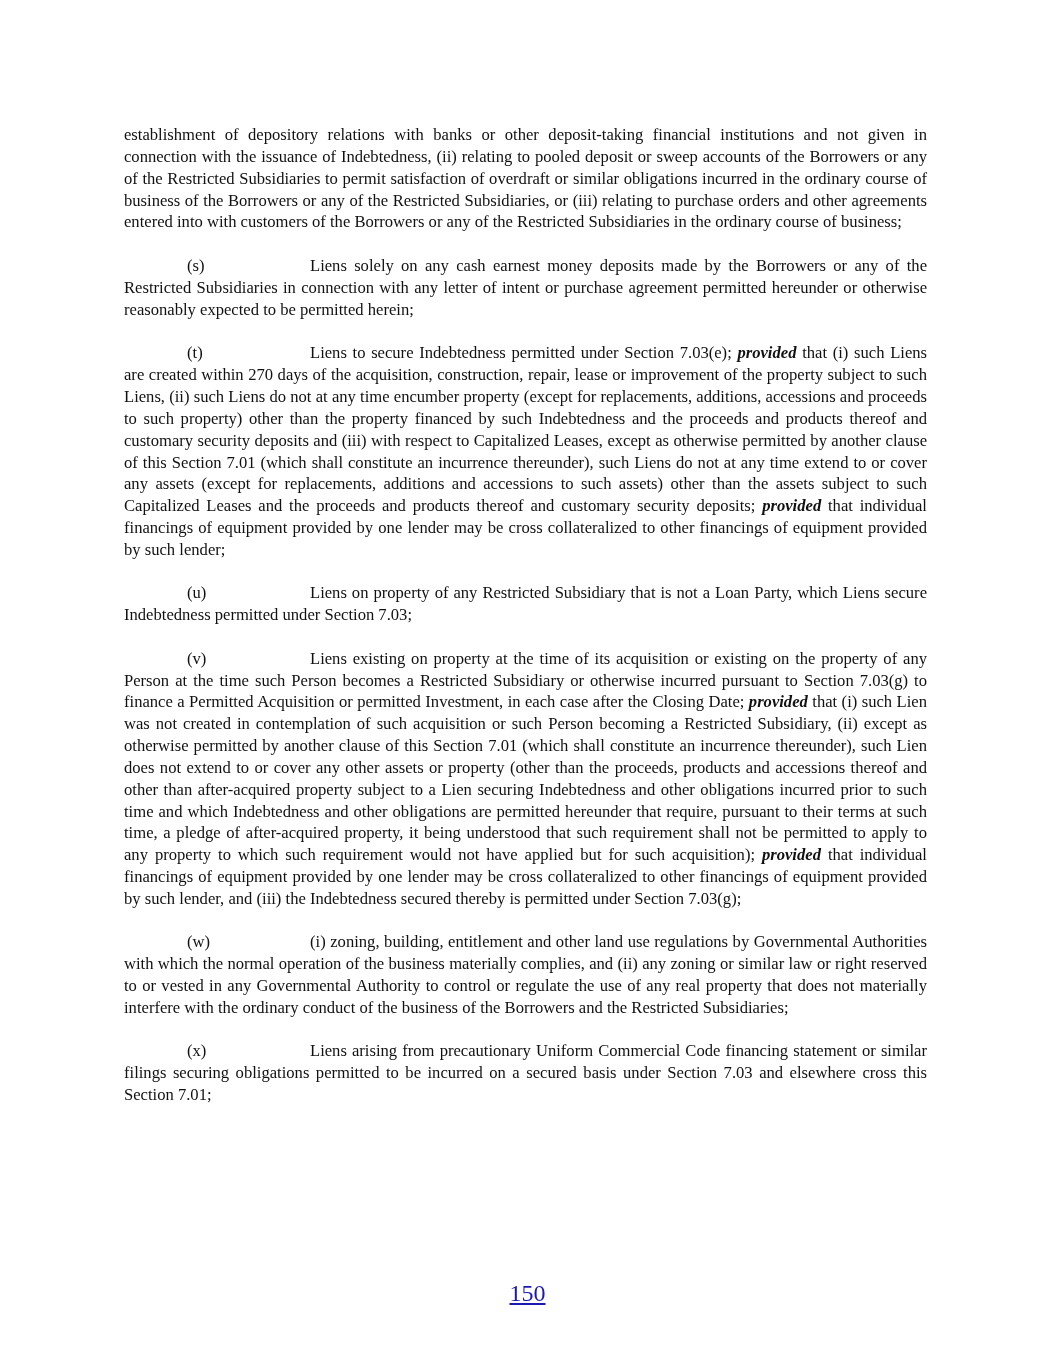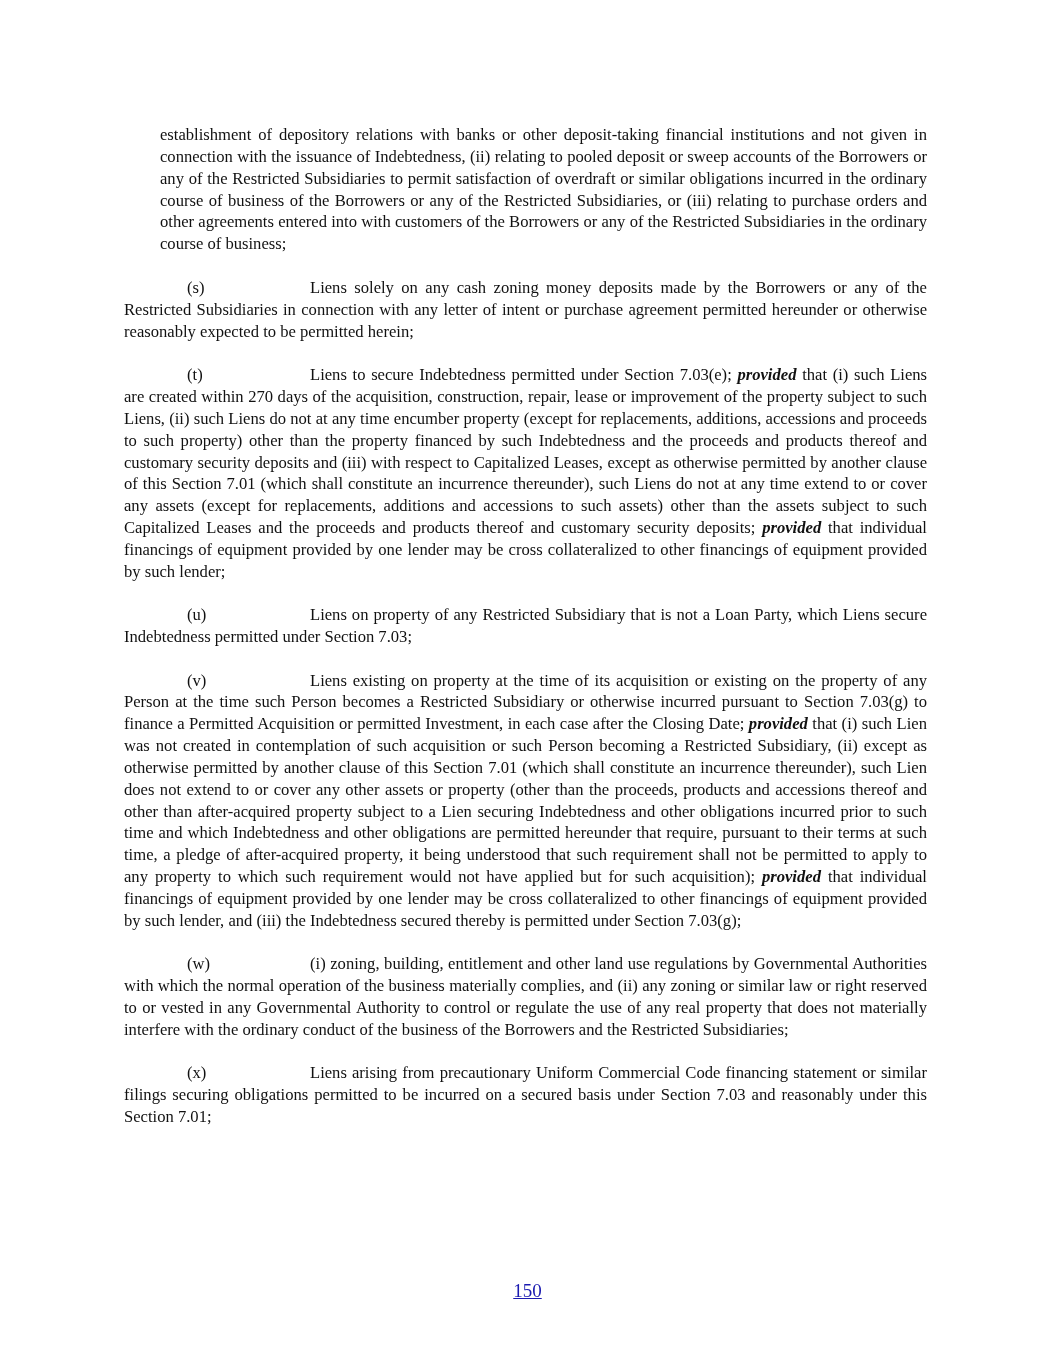--- a/index.html
+++ b/index.html
@@ -9,49 +9,49 @@
     left: 124px;
     top: 124px;
     width: 803px;
     font-family: "Liberation Serif", serif;
     font-size: 16.6px;
     line-height: 21.85px;
     color: #111111;
     text-align: justify;
   }
   .para { margin: 0 0 21.6px 0; }
-  .para.first { margin-bottom: 22px; margin-left: 36px; }
+  .para.first { margin-bottom: 22px; }
   .label {
     display: inline-block;
     margin-left: 63px;
     width: 123px;
   }
   .u { }
   .i { font-style: italic; font-weight: bold; }
   .page-number {
     position: absolute;
     left: 0; right: 0;
     top: 1280px;
     text-align: center;
     font-family: "Liberation Serif", serif;
-    font-size: 19px;
+    font-size: 24px;
     color: #1a1ab0;
   }
   .page-number span { text-decoration: underline; }
 </style>
 </head>
 <body>
 
 <div class="page">
   <p class="para first">establishment of depository relations with banks or other deposit-taking financial institutions and not given in connection with the issuance of Indebtedness, (ii) relating to pooled deposit or sweep accounts of the Borrowers or any of the Restricted Subsidiaries to permit satisfaction of overdraft or similar obligations incurred in the ordinary course of business of the Borrowers or any of the Restricted Subsidiaries, or (iii) relating to purchase orders and other agreements entered into with customers of the Borrowers or any of the Restricted Subsidiaries in the ordinary course of business;</p>
   <div id="clauses">
-      <p class="para"><span class="label">(s)</span><span>Liens solely on any cash zoning money deposits made by the Borrowers or any of the Restricted Subsidiaries in connection with any letter of intent or purchase agreement permitted hereunder or otherwise reasonably expected to be permitted herein;</span></p>
+      <p class="para"><span class="label">(s)</span><span>Liens solely on any cash earnest money deposits made by the Borrowers or any of the Restricted Subsidiaries in connection with any letter of intent or purchase agreement permitted hereunder or otherwise reasonably expected to be permitted herein;</span></p>
       <p class="para"><span class="label">(t)</span><span>Liens to secure Indebtedness permitted under </span><span class="u">Section 7.03(e)</span><span>; </span><span class="i">provided</span><span> that (i) such Liens are created within 270 days of the acquisition, construction, repair, lease or improvement of the property subject to such Liens, (ii) such Liens do not at any time encumber property (except for replacements, additions, accessions and proceeds to such property) other than the property financed by such Indebtedness and the proceeds and products thereof and customary security deposits and (iii) with respect to Capitalized Leases, except as otherwise permitted by another clause of this </span><span class="u">Section 7.01</span><span> (which shall constitute an incurrence thereunder), such Liens do not at any time extend to or cover any assets (except for replacements, additions and accessions to such assets) other than the assets subject to such Capitalized Leases and the proceeds and products thereof and customary security deposits; </span><span class="i">provided</span><span> that individual financings of equipment provided by one lender may be cross collateralized to other financings of equipment provided by such lender;</span></p>
       <p class="para"><span class="label">(u)</span><span>Liens on property of any Restricted Subsidiary that is not a Loan Party, which Liens secure Indebtedness permitted under </span><span class="u">Section 7.03</span><span>;</span></p>
       <p class="para"><span class="label">(v)</span><span>Liens existing on property at the time of its acquisition or existing on the property of any Person at the time such Person becomes a Restricted Subsidiary or otherwise incurred pursuant to </span><span class="u">Section 7.03(g)</span><span> to finance a Permitted Acquisition or permitted Investment, in each case after the Closing Date; </span><span class="i">provided</span><span> that (i) such Lien was not created in contemplation of such acquisition or such Person becoming a Restricted Subsidiary, (ii) except as otherwise permitted by another clause of this </span><span class="u">Section 7.01</span><span> (which shall constitute an incurrence thereunder), such Lien does not extend to or cover any other assets or property (other than the proceeds, products and accessions thereof and other than after-acquired property subject to a Lien securing Indebtedness and other obligations incurred prior to such time and which Indebtedness and other obligations are permitted hereunder that require, pursuant to their terms at such time, a pledge of after-acquired property, it being understood that such requirement shall not be permitted to apply to any property to which such requirement would not have applied but for such acquisition); </span><span class="i">provided</span><span> that individual financings of equipment provided by one lender may be cross collateralized to other financings of equipment provided by such lender, and (iii) the Indebtedness secured thereby is permitted under </span><span class="u">Section 7.03(g)</span><span>;</span></p>
       <p class="para"><span class="label">(w)</span><span>(i) zoning, building, entitlement and other land use regulations by Governmental Authorities with which the normal operation of the business materially complies, and (ii) any zoning or similar law or right reserved to or vested in any Governmental Authority to control or regulate the use of any real property that does not materially interfere with the ordinary conduct of the business of the Borrowers and the Restricted Subsidiaries;</span></p>
-      <p class="para"><span class="label">(x)</span><span>Liens arising from precautionary Uniform Commercial Code financing statement or similar filings securing obligations permitted to be incurred on a secured basis under </span><span class="u">Section 7.03</span><span> and reasonably under this </span><span class="u">Section 7.01</span><span>;</span></p>
+      <p class="para"><span class="label">(x)</span><span>Liens arising from precautionary Uniform Commercial Code financing statement or similar filings securing obligations permitted to be incurred on a secured basis under </span><span class="u">Section 7.03</span><span> and elsewhere cross this </span><span class="u">Section 7.01</span><span>;</span></p>
     </div>
 </div>
 
 <div class="page-number">
   <span>150</span>
 </div>
 
 </body></html>

